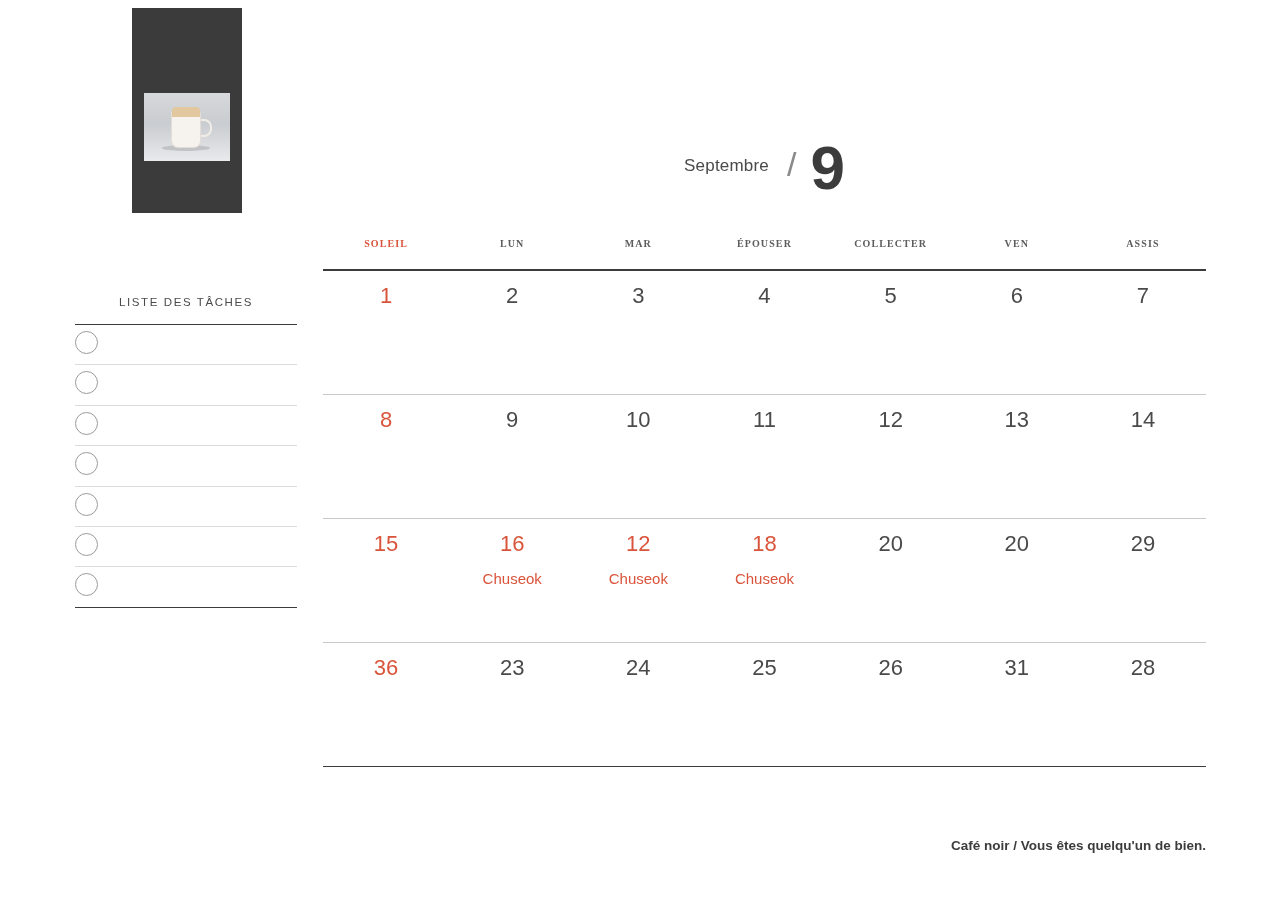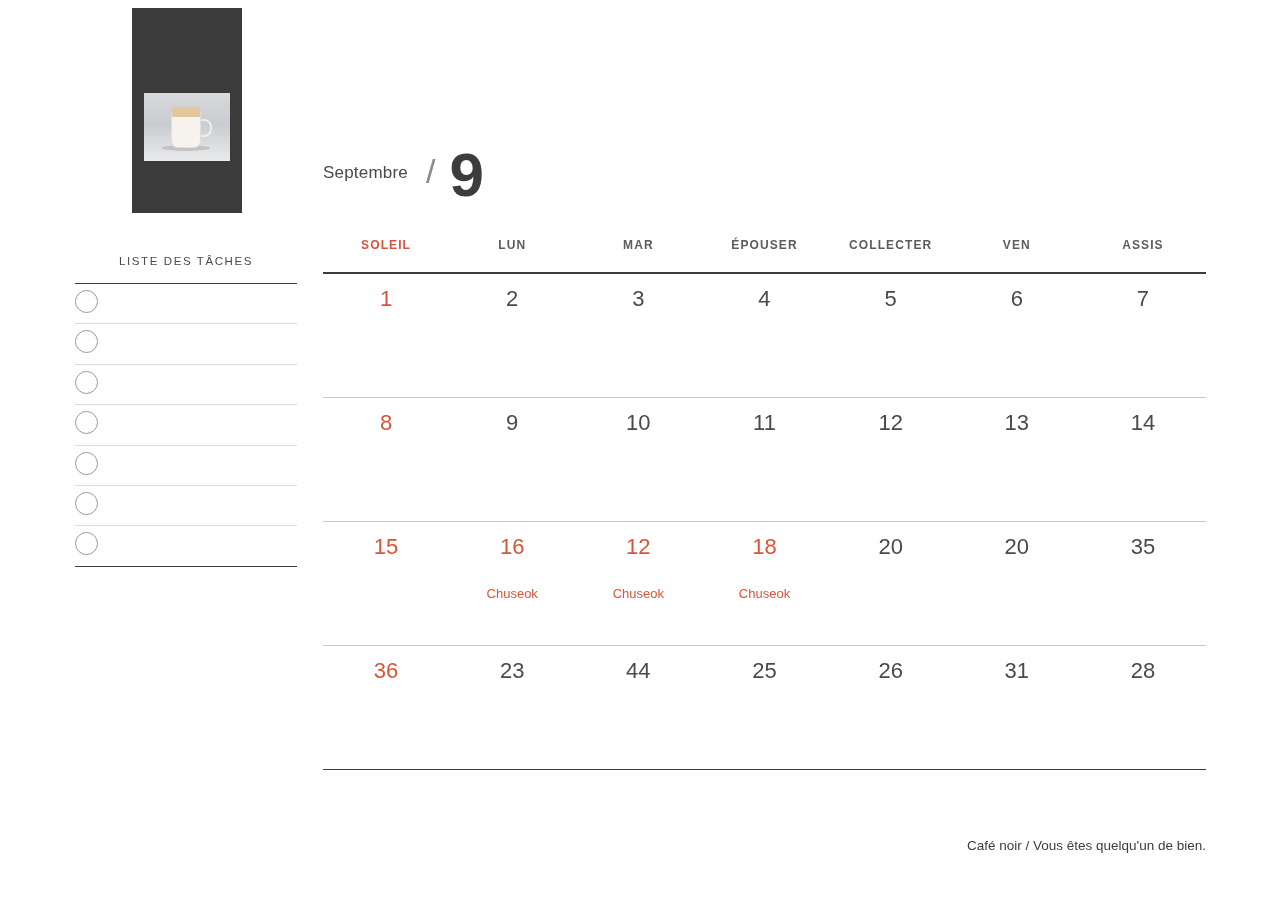--- a/index.html
+++ b/index.html
@@ -80,20 +80,21 @@
     background: rgba(160,160,165,0.45);
     border-radius: 50%;
   }
 
   .col-heading {
     text-align: center;
     font-size: 11.5px;
     letter-spacing: 1.6px;
     color: #4a4a4a;
     font-weight: 400;
+    margin-top: 41px;
   }
 
   .todo-block {
     position: absolute;
     left: 0;
     top: 255px;
     width: 222px;
   }
   .todo-list {
     margin-top: 16px;
@@ -152,21 +153,21 @@
   }
 
   .month-head {
     position: absolute;
     left: 0;
     top: 126px;
     width: 883px;
     height: 80px;
     display: flex;
     align-items: center;
-    margin-top: 7px;
+    justify-content: center;
   }
   .month-name {
     font-size: 17px;
     color: #4a4a4a;
     letter-spacing: 0.2px;
   }
   .month-slash {
     font-size: 34px;
     color: #8a8a8a;
     font-weight: 300;
@@ -183,27 +184,28 @@
 
   table.grid {
     position: absolute;
     left: 0;
     top: 238px;
     width: 883px;
     border-collapse: collapse;
     table-layout: fixed;
   }
   table.grid th {
-    font-size: 12px;
+    font-size: 10px;
     font-weight: bold;
     letter-spacing: 1.1px;
     color: #5c5c5c;
     padding: 0 0 20px 0;
     text-align: center;
     vertical-align: top;
+    font-family: Liberation Serif, serif;
   }
   table.grid th.sun { color: #d9543a; }
   table.grid thead tr { border-bottom: 2.4px solid #3c3c3c; }
 
   table.grid td {
     height: 108px;
     vertical-align: top;
     text-align: center;
     border-bottom: 1px solid #c9c9c9;
     padding-top: 14px;
@@ -211,33 +213,33 @@
   table.grid tbody tr:last-child td { border-bottom: 1.4px solid #3c3c3c; }
 
   .daynum {
     font-size: 22px;
     color: #4a4a4a;
     font-weight: 400;
     line-height: 1;
   }
   .daynum.red { color: #d9543a; }
   .event {
-    margin-top: 28px;
-    font-size: 13px;
+    margin-top: 15px;
+    font-size: 15px;
     color: #d9543a;
   }
 
   .footer-note {
     position: absolute;
     right: 0;
     top: 838px;
     width: 883px;
     text-align: right;
     font-size: 13.5px;
-    font-weight: normal;
+    font-weight: bold;
     color: #3c3c3c;
   }
 </style>
 </head>
 <body>
 
 <div class="left-col">
 
   <div class="photo-card">
     <div class="photo-inner">
@@ -387,36 +389,36 @@
         </td>
         <td>
           <div class="daynum">20</div>
           <div class="event"></div>
         </td>
         <td>
           <div class="daynum">20</div>
           <div class="event"></div>
         </td>
         <td>
-          <div class="daynum">35</div>
+          <div class="daynum">29</div>
           <div class="event"></div>
         </td>
       </tr>
 
       <tr>
         <td>
           <div class="daynum red">36</div>
           <div class="event"></div>
         </td>
         <td>
           <div class="daynum">23</div>
           <div class="event"></div>
         </td>
         <td>
-          <div class="daynum">44</div>
+          <div class="daynum">24</div>
           <div class="event"></div>
         </td>
         <td>
           <div class="daynum">25</div>
           <div class="event"></div>
         </td>
         <td>
           <div class="daynum">26</div>
           <div class="event"></div>
         </td>

